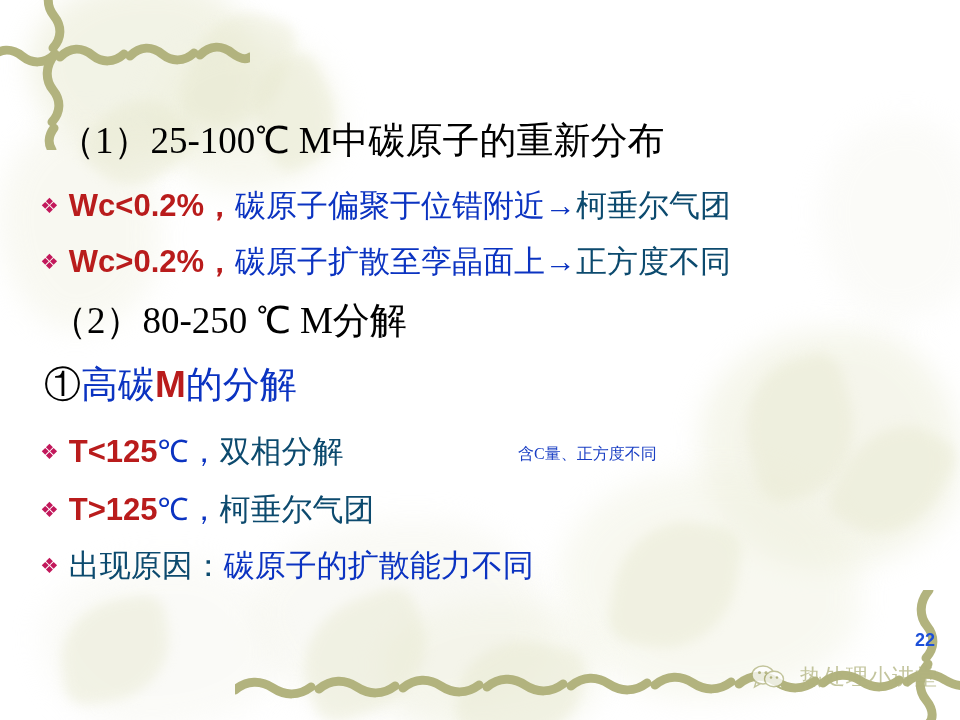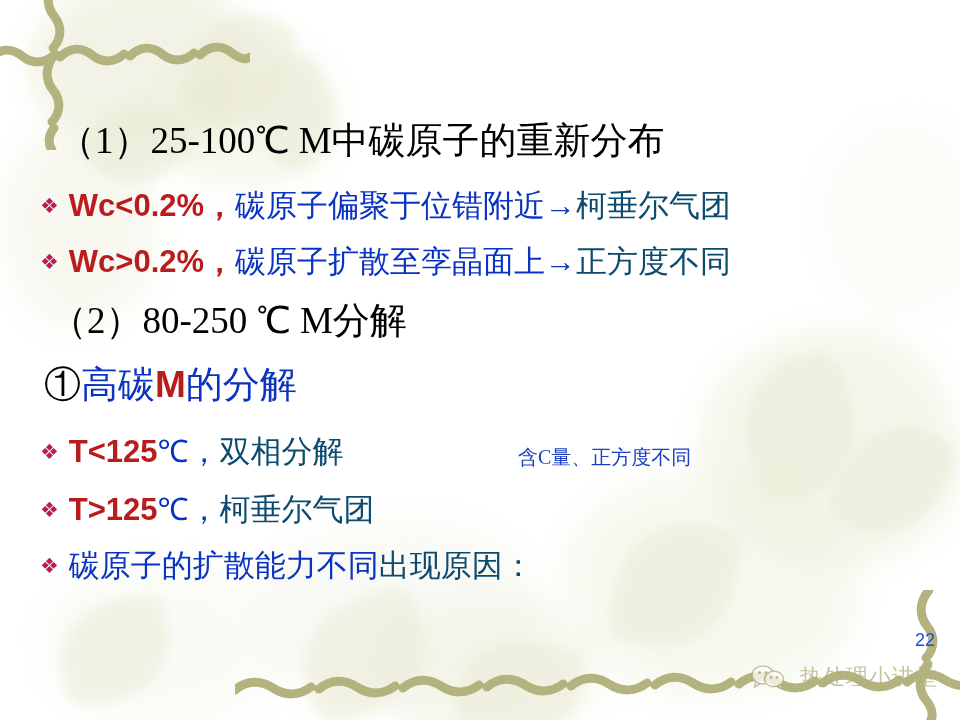--- a/index.html
+++ b/index.html
@@ -95,32 +95,32 @@
   }
   .bullet-text { font-size: 31px; }
   .blue   { color: #0b33c1; }
   .blue-b { color: #b91c1c; font-weight: bold; font-family: "Liberation Sans", sans-serif; }
   .magenta{ color: #0c4a6e; }
   .black  { color: #000000; }
   .serif  { font-family: "Liberation Serif", serif; }
 
   .note {
     position: absolute;
-    font-size: 20px;
+    font-size: 16px;
     color: #1a3fc4;
     z-index: 3;
     white-space: nowrap;
   }
 
   .page-number {
     position: absolute;
     right: 25px;
     top: 630px;
     font-size: 18px;
-    font-weight: normal;
+    font-weight: bold;
     color: #1c4fd8;
     font-family: "Liberation Sans", sans-serif;
     z-index: 4;
   }
 
   .watermark {
     position: absolute;
     right: 22px;
     top: 662px;
     display: flex;
@@ -232,22 +232,22 @@
 
     <div class="line bullet-row" style="left:40px; top:494px;">
       <span class="bullet-mark">❖</span>
       <span class="bullet-text blue-b">T&gt;125</span>
       <span class="bullet-text blue serif"> ℃，</span>
       <span class="bullet-text magenta serif">  柯垂尔气团</span>
     </div>
 
     <div class="line bullet-row" style="left:40px; top:550px;">
       <span class="bullet-mark">❖</span>
+      <span class="bullet-text magenta serif">出现原因：</span>
       <span class="bullet-text blue serif">碳原子的扩散能力不同</span>
-      <span class="bullet-text magenta serif">出现原因：</span>
     </div>
 
   </div>
 
   <div class="page-number">22</div>
 
   <div class="watermark">
     <svg class="wechat-icon" viewBox="0 0 34 26">
       <ellipse cx="12" cy="11" rx="11" ry="9" fill="#ffffff" stroke="#b0b27e" stroke-width="1.4"></ellipse>
       <path d="M5,18 L3.5,23 L8.5,20.2 Z" fill="#ffffff" stroke="#b0b27e" stroke-width="1.4"></path>

